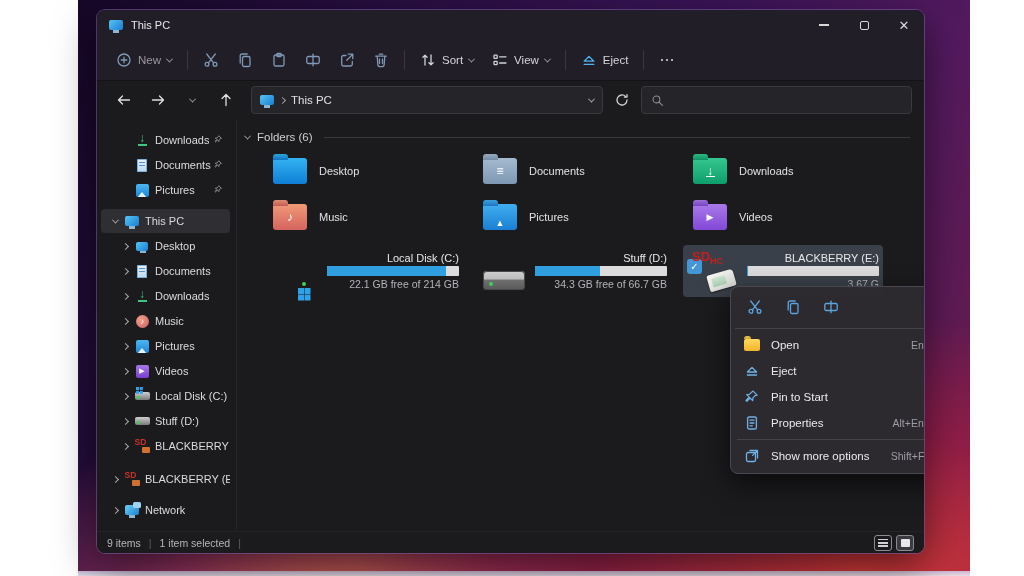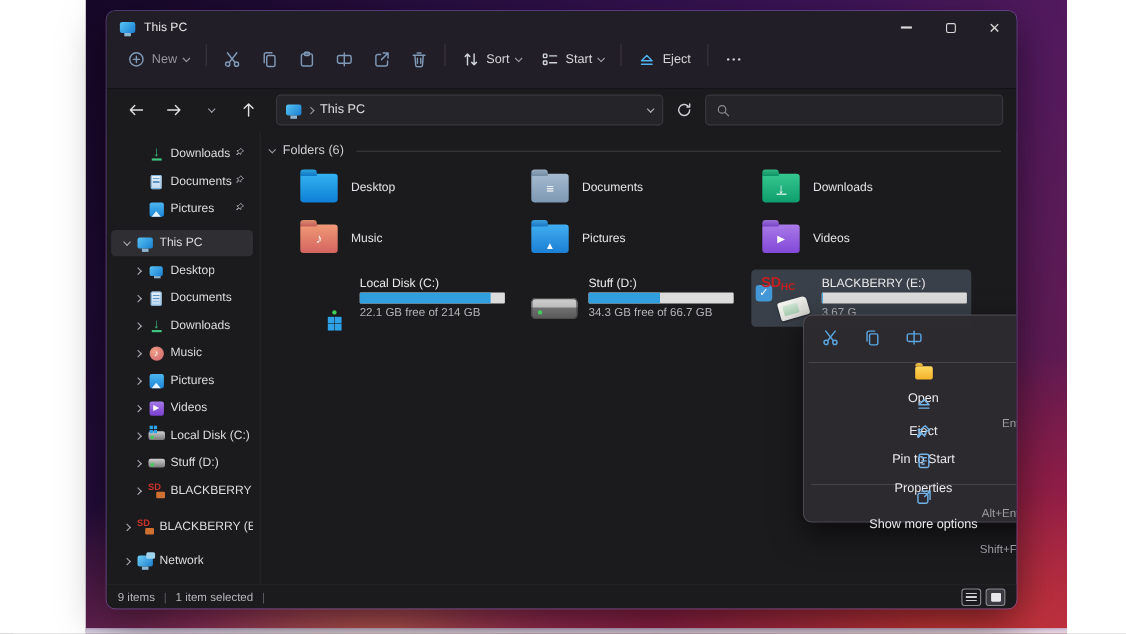--- a/index.html
+++ b/index.html
@@ -27,21 +27,21 @@
 
   .titlebar { height:30px; display:flex; align-items:center; padding:0 0 0 12px; }
   .titlebar .title { font-size:11px; color:#e8e8e8; margin-left:8px; }
   .tb-controls { margin-left:auto; display:flex; height:30px; }
   .tb-btn { width:40px; height:30px; display:flex; align-items:center; justify-content:center;
     color:#d8d8d8; font-size:12px; }
   .glyph-min { width:10px; height:1.4px; background:#d8d8d8; display:inline-block; }
   .glyph-max { width:9px; height:9px; border:1.3px solid #d8d8d8; border-radius:2px; display:inline-block; }
   .glyph-close { font-size:13px; color:#d8d8d8; line-height:1; }
 
-  .toolbar { height:40px; display:flex; align-items:flex-start; padding:0 10px; gap:0; }
+  .toolbar { height:40px; display:flex; align-items:center; padding:0 10px; gap:0; }
   .tool-btn { display:flex; align-items:center; gap:6px; padding:6px 9px; border-radius:4px;
     font-size:11.5px; color:#d6d6d8; }
   .tool-btn.dim { color:#97979c; }
   .tool-ic { width:34px; height:28px; display:flex; align-items:center; justify-content:center; }
   .tsep { width:1px; height:20px; background:#3a363f; margin:0 6px; }
 
   svg.i { width:16px; height:16px; fill:none; stroke:currentColor; stroke-width:1.3;
     stroke-linecap:round; stroke-linejoin:round; }
   .c-bluegray { color:#7f99b6; }
   .c-light { color:#cfd4da; }
@@ -73,21 +73,21 @@
   .sidebar { width:140px; padding:8px 4px 0 0; border-right:1px solid rgba(255,255,255,.05);
     overflow:hidden; }
   .sb-item { display:flex; align-items:center; height:24px; margin:1px 2px 1px 4px; border-radius:4px;
     font-size:11px; color:#dcdcde; white-space:nowrap; }
   .sb-item.sel { background:#2f2e33; }
   .sb-chev { width:16px; display:flex; justify-content:center; color:#a8a8ae; flex:0 0 16px; }
   .sb-ic { width:18px; display:flex; justify-content:center; align-items:center; flex:0 0 18px; margin-right:4px; }
   .sb-label { overflow:hidden; text-overflow:clip; }
   .sb-pin { margin-left:auto; margin-right:6px; color:#b8b8be; }
 
-  .main { flex:1; padding:10px 14px 0 6px; position:relative; }
+  .main { flex:1; padding:10px 14px 0 6px; position:relative;text-align:right; }
   .sec-head { display:flex; align-items:center; gap:7px; font-size:11.5px; color:#cfcfd2; margin:2px 0 6px 2px; }
   .sec-head .line { flex:1; height:1px; background:#3a3a3e; margin-left:4px; }
   .sec-head .chv { color:#9a9aa0; }
 
   .folder-grid { display:grid; grid-template-columns:repeat(3,200px); column-gap:10px; row-gap:2px;
     margin:4px 0 6px 24px; }
   .folder-item { display:flex; align-items:center; gap:12px; height:44px; padding:0 6px; border-radius:4px; }
   .folder-item .lbl { font-size:11px; color:#e2e2e4; }
 
   .fld { width:34px; height:26px; border-radius:3px; position:relative; display:flex;
@@ -182,21 +182,21 @@
   .vt.active { background:#3a3a40; }
   .vt .block { width:9px; height:8px; background:#e8e8ec; border-radius:1px; }
 
   
   .context-menu { position:absolute; left:633px; top:276px; width:219px; background:rgba(45,42,47,.97);
     border:1px solid #4a4750; border-radius:8px; box-shadow:0 10px 28px rgba(0,0,0,.6);
     padding:4px; z-index:50; }
   .cm-iconrow { display:flex; gap:22px; padding:8px 12px 9px; border-bottom:1px solid #45424a;
     color:#5aa6e0; }
   .cm-item { display:flex; align-items:center; height:26px; padding:0 8px; border-radius:4px;
-    font-size:11.5px; color:#eaeaec; gap:11px;flex-direction:column; }
+    font-size:11.5px; color:#eaeaec; gap:11px; }
   .cm-item.hl { background:#413d44; }
   .cm-item .cm-ic { width:17px; display:flex; justify-content:center; color:#6fb2e8; }
   .cm-item .sc { margin-left:auto; font-size:10.5px; color:#9d9da4; }
   .cm-sep { height:1px; background:#45424a; margin:3px 2px; }
   .cm-pad { height:3px; }
 </style>
 </head>
 <body>
 
 <div class="stage">
@@ -277,21 +277,21 @@
             </svg>
           <span>Sort</span>
           <span class="chv dim"></span>
         </div>
         <div class="tool-btn">
           <svg class="i c-light" viewBox="0 0 16 16">
               <rect x="2" y="3.2" width="3.2" height="3.2" rx="0.7"></rect>
               <rect x="2" y="9.4" width="3.2" height="3.2" rx="0.7"></rect>
               <path d="M7.6 4.8h6.4M7.6 11h6.4"></path>
             </svg>
-          <span>Start</span>
+          <span>View</span>
           <span class="chv dim"></span>
         </div>
         <div class="tsep"></div>
         <div class="tool-btn">
           <svg class="i c-blue" viewBox="0 0 16 16">
               <path d="M3.2 9.2L8 4.4l4.8 4.8z"></path>
               <path d="M3.2 12.4h9.6"></path>
             </svg>
           <span>Eject</span>
         </div>

